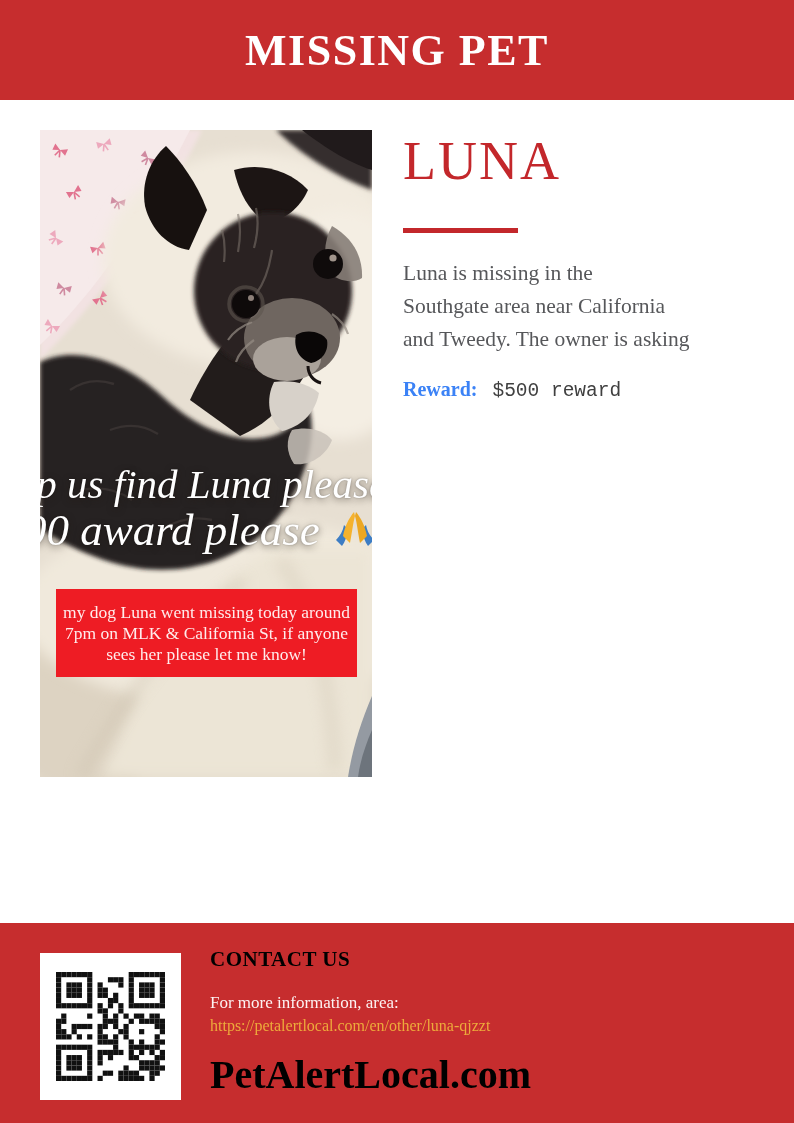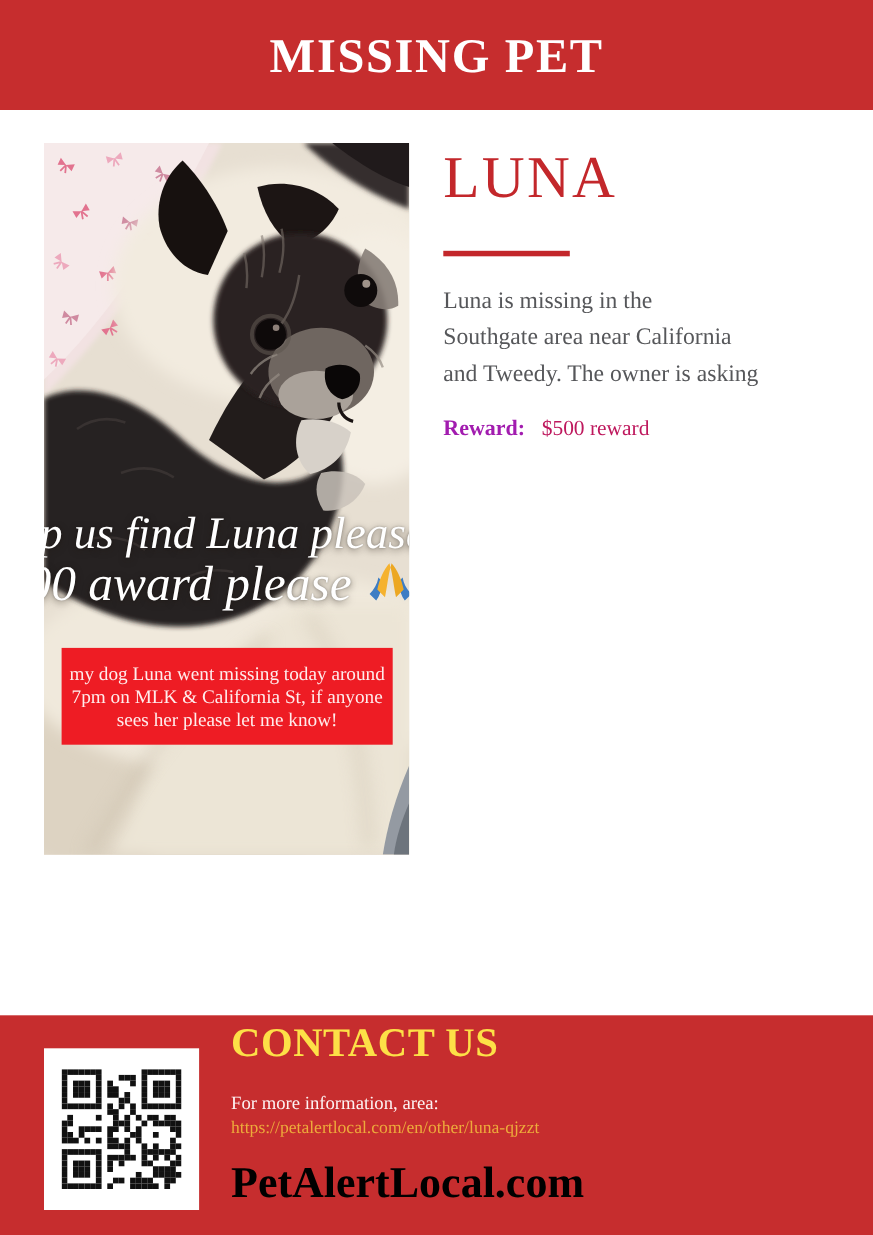--- a/index.html
+++ b/index.html
@@ -26,30 +26,30 @@
                align-items:center; justify-content:center; text-align:center; }
   .alert-box div { font-size:17.5px; line-height:21px; }
 
   
   .info { position:absolute; left:403px; top:130px; width:360px; }
   .pet-name { color:#c3272b; font-size:54px; font-weight:400; letter-spacing:2px; line-height:1.15; }
   .divider { width:115px; height:5px; background:#c3272b; margin-top:36px; }
   .desc { margin-top:24px; color:#56575a; font-size:21.5px; }
   .desc div { line-height:33px; }
   .reward-row { margin-top:22px; display:flex; align-items:baseline; }
-  .reward-label { color:#a21caf; font-weight:700; font-size:20px; margin-right:15px; }
-  .reward-value { color:#be185d; font-size:19.5px; }
+  .reward-label { color:#3b82f6; font-weight:700; font-size:20px; margin-right:15px; }
+  .reward-value { color:#404040; font-size:19.5px;font-family:Liberation Mono, monospace; }
 
   
   .footer { position:absolute; left:0; top:923px; width:794px; height:200px; background:#c62d2e; }
   .qr-card { position:absolute; left:40px; top:30px; width:141px; height:147px;
              background:#fff; display:flex; align-items:center; justify-content:center; }
   .qr-card svg { width:109px; height:109px; fill:#111; }
-  .contact-heading { position:absolute; left:210px; top:4px; color:#fde047;
-                     font-size:37px; font-weight:700; letter-spacing:.5px; }
+  .contact-heading { position:absolute; left:210px; top:24px; color:#000000;
+                     font-size:21px; font-weight:700; letter-spacing:.5px; }
   .contact-info { position:absolute; left:210px; top:70px; color:#fdf3f3; font-size:17px; }
   .contact-url { position:absolute; left:210px; top:94px; color:#edaa3b; font-size:16px; text-decoration:none; }
   .site-name { position:absolute; left:210px; top:128px; color:#000000; font-size:40px; font-weight:700; }
 </style>
 </head>
 <body>
 
 <div class="page">
 
   <header class="banner">

